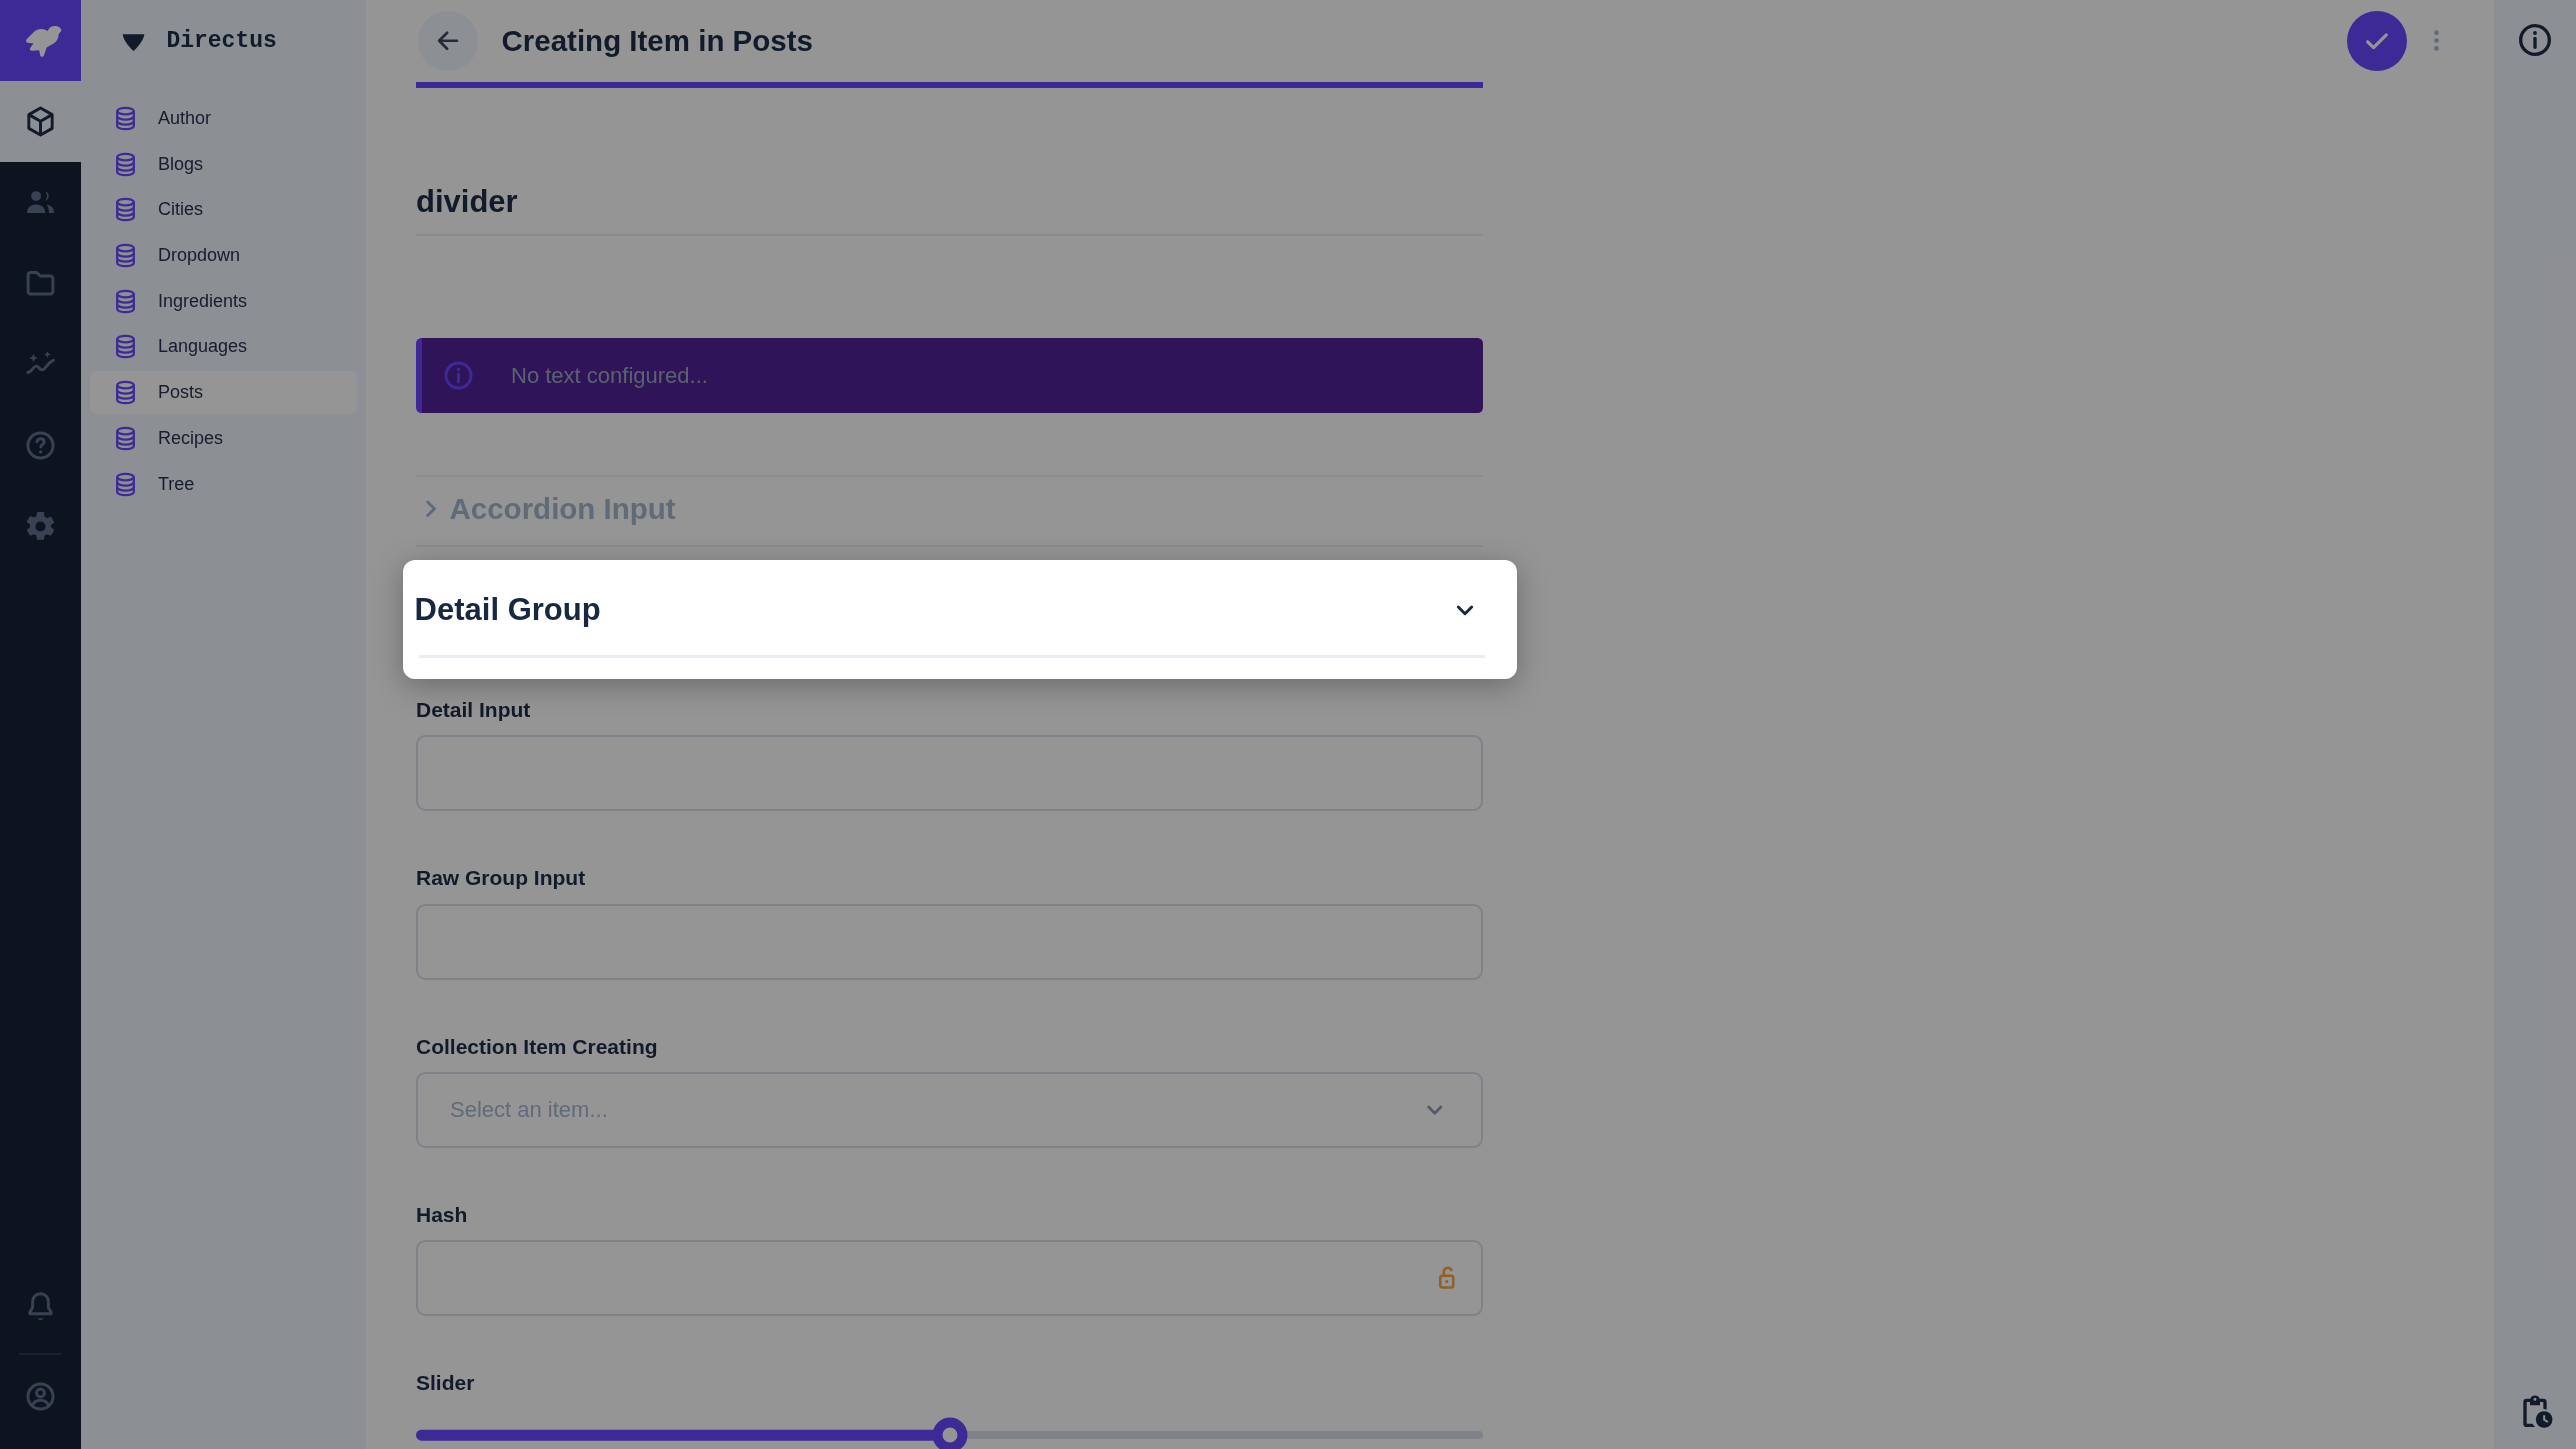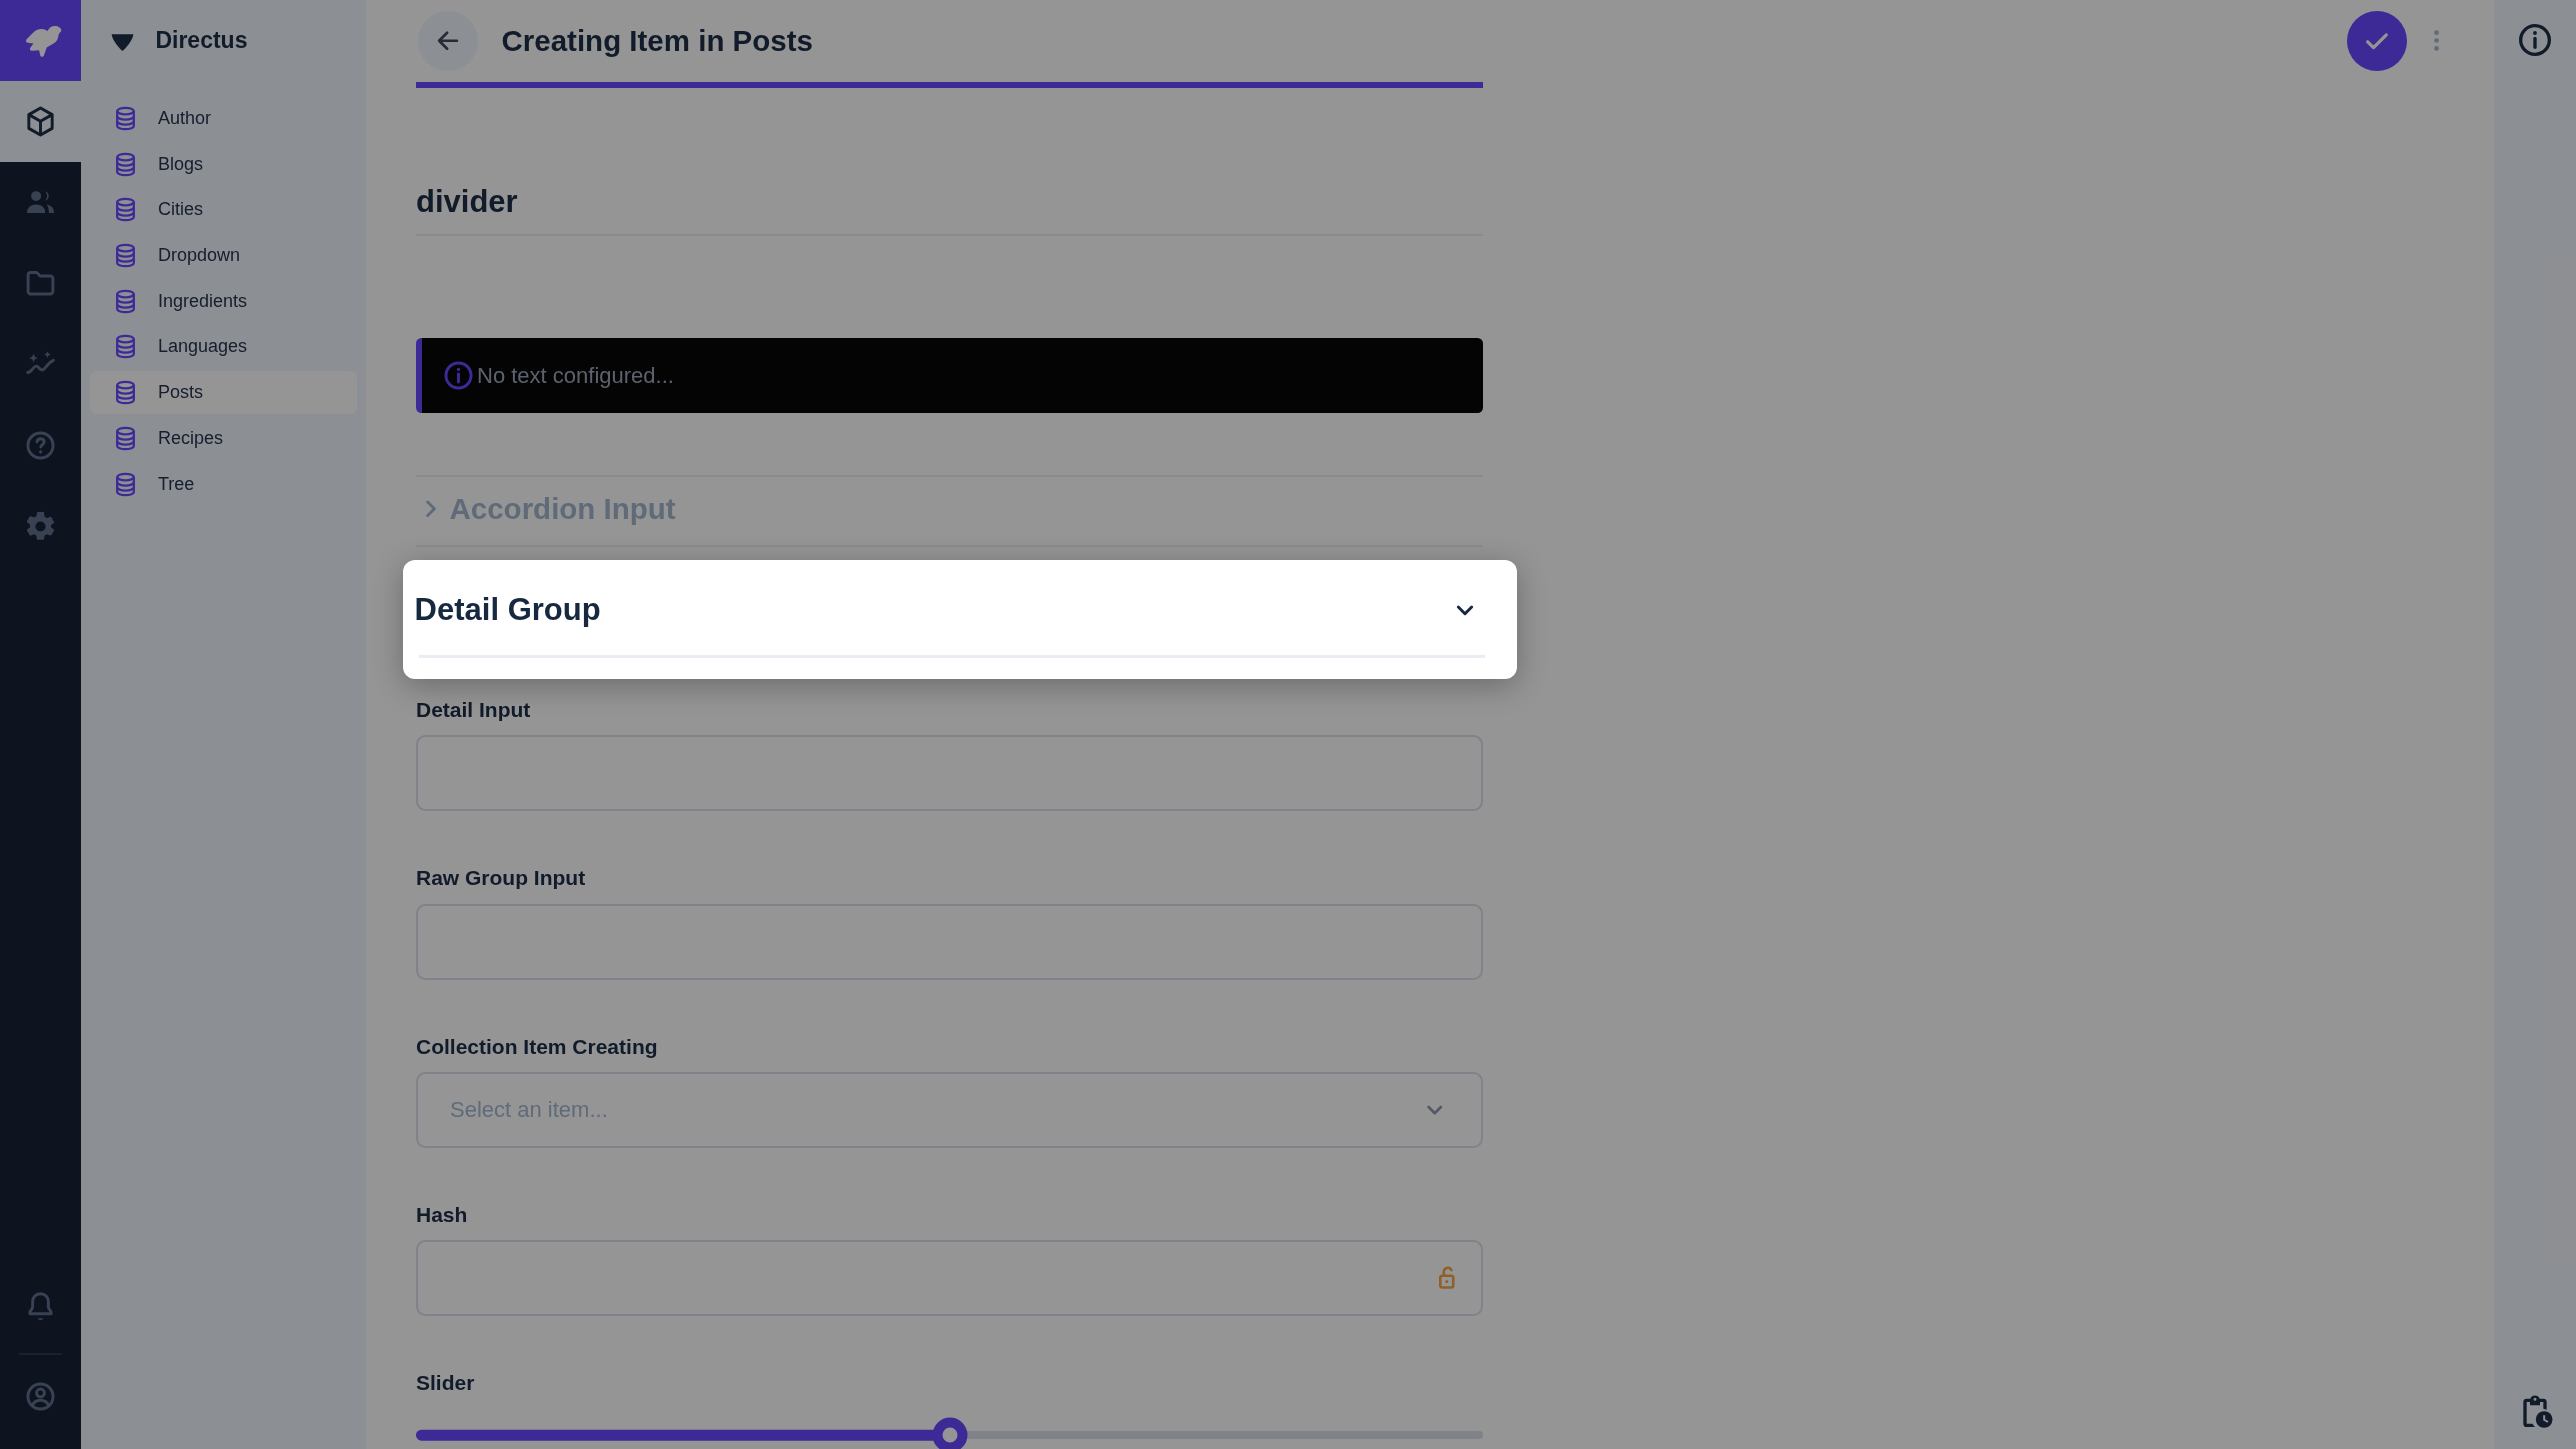--- a/index.html
+++ b/index.html
@@ -15,21 +15,21 @@
   .logo-tile { width:81px; height:81px; background:#6644FF; display:grid; place-items:center; cursor:pointer; }
   .module-tile { width:81px; height:81px; display:grid; place-items:center; color:#5E6E8A; cursor:pointer; }
   .module-tile.active { background:#F0F4F9; color:#172940; }
   .module-tile svg { width:35px; height:35px; }
   .module-bottom { position:absolute; left:0; bottom:0; width:81px; display:flex; flex-direction:column; align-items:center; padding-bottom:17.4px; }
   .module-bottom .module-tile { height:auto; padding:13.4px 0 17.4px; }
   .module-divider { width:43px; height:2px; background:#2A3547; margin:12px 0 10.7px; }
 
   
   .nav { width:285px; flex-shrink:0; background:#F0F4F9; display:flex; flex-direction:column; }
-  .project-row { height:81px; flex-shrink:0; display:flex; align-items:center; gap:17.4px; padding-left:26px; cursor:pointer; }
+  .project-row { height:81px; flex-shrink:0; display:flex; align-items:center; gap:17.4px; padding-left:37px; cursor:pointer;font-family:Liberation Mono, monospace; }
   .project-name { font-size:23px; font-weight:600; color:#172940; }
   .collections { padding:16px 9.4px 0; }
   .collection-item { height:43px; margin-bottom:2.7px; display:flex; align-items:center; gap:19px; padding-left:21.5px; border-radius:6.7px; font-size:18px; color:#22304A; cursor:pointer; }
   .collection-item.active { background:#FFFFFF; }
   .collection-item svg { width:27px; height:27px; flex-shrink:0; }
 
   
   .main { flex:1; min-width:0; display:flex; flex-direction:column; background:#fff; }
   .header { height:81px; flex-shrink:0; display:flex; align-items:center; gap:23.5px; padding-left:52px; }
   .back-btn { width:60px; height:60px; border-radius:50%; background:#F0F4F9; display:grid; place-items:center; cursor:pointer; flex-shrink:0; }
@@ -38,21 +38,21 @@
   .save-btn { width:60px; height:60px; border-radius:50%; background:#6644FF; display:grid; place-items:center; cursor:pointer; }
   .kebab-btn { width:32px; height:60px; display:grid; place-items:center; cursor:pointer; color:#A2B5CD; }
 
   .content { flex:1; position:relative; background:#fff; overflow:hidden; }
   .group-top-line { position:absolute; left:50px; top:1.3px; width:1067px; height:5.4px; background:#6644FF; }
   .form { width:1067px; margin-left:50px; }
 
   .section-heading { margin:101px 0 0; font-size:31px; font-weight:700; color:#172940; line-height:40px; }
   .hr { margin-top:12px; height:2px; background:#E9EDF3; }
 
-  .notice { margin-top:102px; height:75px; background:#000000; border-left:6.7px solid #6644FF; border-radius:5.4px; display:flex; align-items:center; gap:1px; padding-left:19px; }
+  .notice { margin-top:102px; height:75px; background:#4c1d95; border-left:6.7px solid #6644FF; border-radius:5.4px; display:flex; align-items:center; gap:35px; padding-left:19px; }
   .notice-text { font-size:22px; color:#9AA6B8; }
   .notice svg { width:35px; height:35px; color:#6644FF; flex-shrink:0; }
 
   .accordion { margin-top:62px; border-top:2px solid #E9EDF3; border-bottom:2px solid #E9EDF3; padding:14.8px 0 19px; display:flex; align-items:center; gap:4px; color:#A2B5CD; cursor:pointer; }
   .accordion svg { width:29.5px; height:29.5px; }
   .accordion-title { font-size:29.5px; font-weight:700; }
 
   .detail-card { position:relative; z-index:200; margin-top:13.4px; margin-left:-13.4px; width:1114px; height:119px; background:#fff; border-radius:12px;
     box-shadow:0 6.7px 29.5px rgba(0,0,0,0.28); display:flex; align-items:center; justify-content:space-between; padding:0 36px 0 12px; cursor:pointer; }
   .detail-card .card-divider { position:absolute; left:16px; right:32px; bottom:21.5px; height:2.7px; background:#E9EDF3; }

